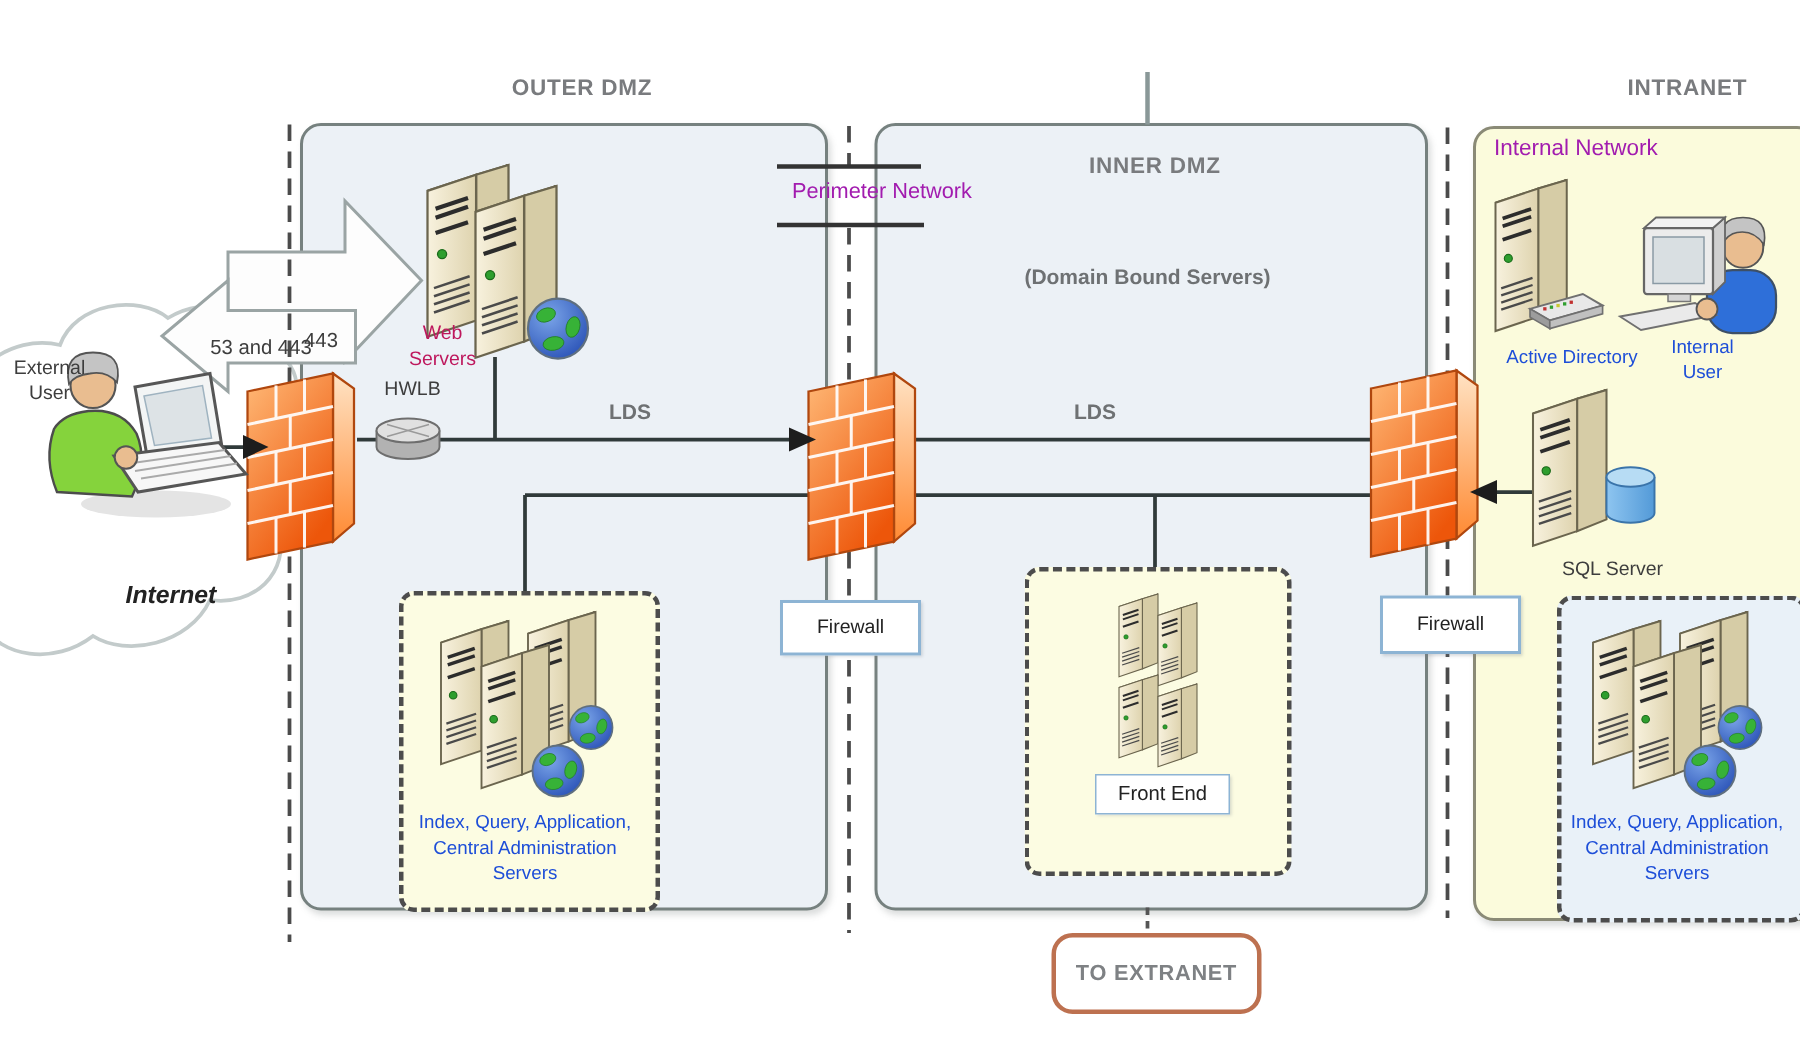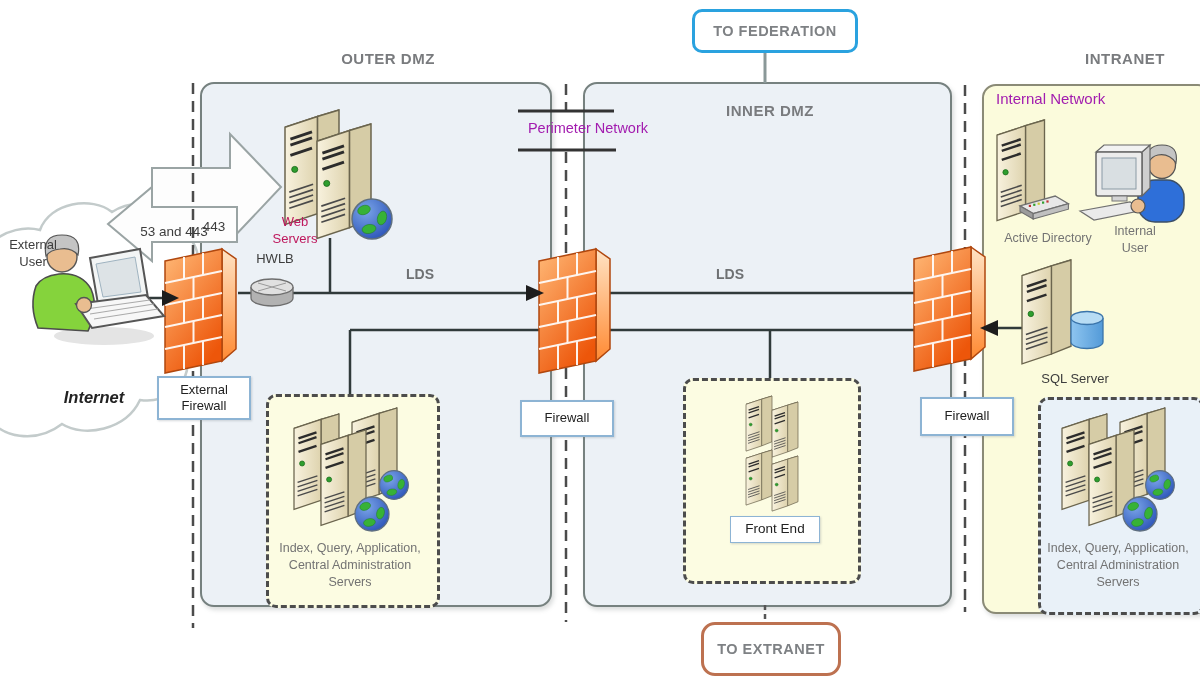--- a/index.html
+++ b/index.html
@@ -17,21 +17,21 @@
   #iq-intranet-box{left:1038px;top:397px;width:160px;height:212px;background:#e9f1f8;}
   
   #art{position:absolute;left:0;top:0;z-index:3;}
   .layer{position:absolute;z-index:2;}
   
   .lbl{position:absolute;z-index:4;text-align:center;color:#333;}
   .zone-title{font-weight:bold;font-size:15px;color:#797b7e;letter-spacing:.5px;}
   .sub-title{font-weight:bold;font-size:14px;color:#6e7173;}
   .dark-title{font-weight:normal;font-size:15px;color:#a21caf;}
   .cap{font-size:13px;color:#3d3d3d;line-height:1.3;}
-  .cap-sm{font-size:12.5px;color:#737373;line-height:1.35;}
+  .cap-sm{font-size:12.5px;color:#1d4ed8;line-height:1.35;}
   .box-label{position:absolute;z-index:4;background:#fff;border:2px solid #8db4d4;display:flex;
              align-items:center;justify-content:center;text-align:center;font-size:13px;
              line-height:1.25;color:#222;box-shadow:1px 1px 2px rgba(120,130,140,.3);}
   .pill{position:absolute;z-index:4;background:#fff;display:flex;align-items:center;justify-content:center;
         font-weight:bold;font-size:14.5px;color:#7e8184;letter-spacing:.5px;text-align:center;}
   #federation-pill{left:692px;top:9px;width:160px;height:38px;border:3.5px solid #2aa2df;border-radius:10px;}
   #extranet-pill{left:701px;top:622px;width:134px;height:48px;border:3.5px solid #bd7150;border-radius:14px;}
   .italic-label{font-weight:bold;font-style:italic;font-size:16.5px;color:#222;}
 </style>
 </head>
@@ -250,39 +250,38 @@
         <line x1="22" y1="67" x2="86" y2="58"></line>
           <line x1="26" y1="72" x2="90" y2="62"></line>
         <line x1="30" y1="77" x2="94" y2="67"></line>
       </g>
       <circle cx="20" cy="63" r="7.5" fill="#e9bd90" stroke="#555" stroke-width="1.3"></circle>
     </g>
   </svg>
 
   <div class="lbl zone-title" style="left:303px;top:50px;width:170px;">OUTER DMZ</div>
   <div class="lbl zone-title" style="left:690px;top:102px;width:160px;">INNER DMZ</div>
+  <div class="lbl sub-title" style="left:650px;top:176px;width:230px;">(Domain Bound Servers)</div>
   <div class="lbl zone-title" style="left:1055px;top:50px;width:140px;">INTRANET</div>
   <div class="lbl dark-title" style="left:996px;top:90px;width:160px;text-align:left;">Internal Network</div>
   <div class="lbl dark-title" style="left:488px;top:120px;width:160px;font-size:14.5px;text-align:right;">Perimeter Network</div>
 
-  <div class="pill" id="federation-pill">TO FEDERATION</div>
   <div class="pill" id="extranet-pill">TO EXTRANET</div>
 
   <div class="lbl cap" style="left:2px;top:237px;width:62px;">External User</div>
-  <div class="lbl italic-label" style="left:44px;top:388px;width:100px;">Internet</div>
+  <div class="lbl italic-label" style="left:64px;top:388px;width:100px;">Internet</div>
   <div class="lbl cap" style="left:193px;top:178px;width:42px;font-size:13.5px;margin-top:40px;">443</div>
   <div class="lbl cap" style="left:133px;top:223px;width:82px;font-size:13.5px;">53 and 443</div>
 
   <div class="lbl cap" style="left:264px;top:214px;width:62px;color:#be185d;">Web Servers</div>
   <div class="lbl cap" style="left:249px;top:251px;width:52px;">HWLB</div>
 
   <div class="lbl sub-title" style="left:390px;top:266px;width:60px;">LDS</div>
   <div class="lbl sub-title" style="left:700px;top:266px;width:60px;">LDS</div>
 
-  <div class="box-label" style="left:157px;top:376px;width:90px;height:40px;">External Firewall</div>
   <div class="box-label" style="left:520px;top:400px;width:90px;height:33px;">Firewall</div>
   <div class="box-label" style="left:920px;top:397px;width:90px;height:35px;">Firewall</div>
   <div class="box-label" style="left:730px;top:516px;width:88px;height:25px;font-size:13.5px;border-width:1.5px;">Front End</div>
 
   <div class="lbl cap-sm" style="left:270px;top:540px;width:160px;">Index, Query, Application, Central Administration Servers</div>
   <div class="lbl cap-sm" style="left:1039px;top:540px;width:158px;">Index, Query, Application, Central Administration Servers</div>
 
   <div class="lbl cap-sm" style="left:998px;top:230px;width:100px;">Active Directory</div>
   <div class="lbl cap-sm" style="left:1106px;top:223px;width:58px;">Internal User</div>
   <div class="lbl cap" style="left:1038px;top:371px;width:74px;">SQL Server</div>

